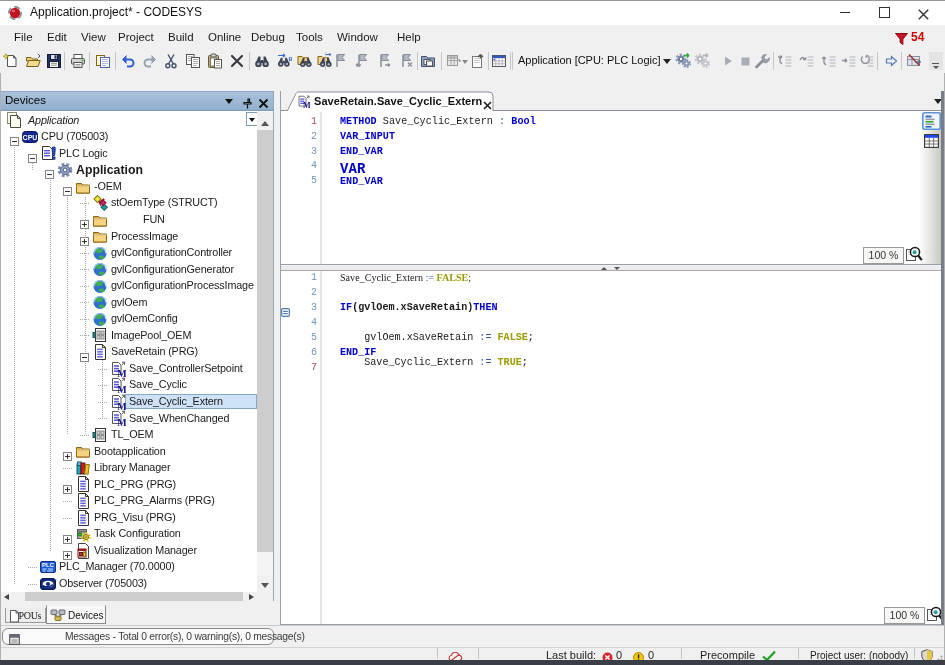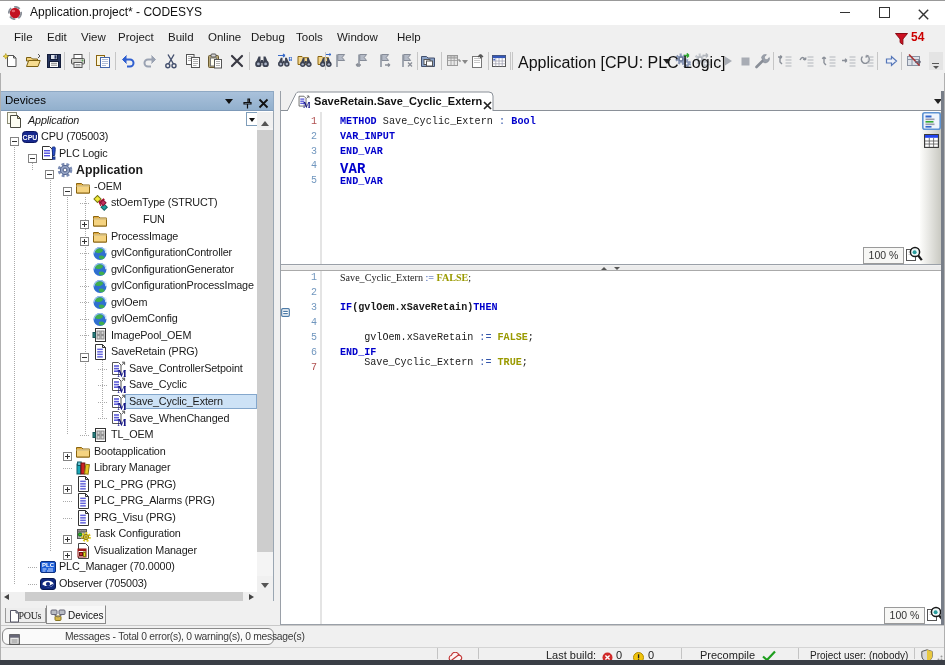--- a/index.html
+++ b/index.html
@@ -247,21 +247,21 @@
 <div class="sep" style="left:325px;top:52px;height:18px;"></div>
 <div class="sep" style="left:417px;top:52px;height:18px;"></div>
 <div class="sep" style="left:441px;top:52px;height:18px;"></div>
 <div class="sep" style="left:488px;top:52px;height:18px;"></div>
 <div class="sep" style="left:510px;top:52px;height:18px;"></div>
 <div class="sep" style="left:512px;top:52px;height:18px;"></div>
 <div class="sep" style="left:773px;top:52px;height:18px;"></div>
 <div class="sep" style="left:877px;top:52px;height:18px;"></div>
 <div class="sep" style="left:901px;top:52px;height:18px;"></div>
 <div class="ab" style="left:462px;top:60px;width:0;height:0;border-left:3.5px solid transparent;border-right:3.5px solid transparent;border-top:4px solid #888;"></div>
-<div class="txt" style="left:518px;top:54px;font-size:16px;letter-spacing:-0.02px;color:#111;">Application [CPU: PLC Logic]</div>
+<div class="txt" style="left:518px;top:54px;font-size:11px;letter-spacing:-0.02px;color:#111;">Application [CPU: PLC Logic]</div>
 <div class="ab" style="left:663px;top:59px;width:0;height:0;border-left:4px solid transparent;border-right:4px solid transparent;border-top:5px solid #222;"></div>
 <div class="ab" style="left:929px;top:52px;width:14px;height:18px;background:#e4e4e4;"></div>
 <div class="ab" style="left:932px;top:63px;width:7px;height:1.4px;background:#555;"></div>
 <div class="ab" style="left:933px;top:66px;width:0;height:0;border-left:3px solid transparent;border-right:3px solid transparent;border-top:3.5px solid #555;"></div>
 <div class="ab" style="left:0;top:91px;width:274px;height:20px;background:linear-gradient(#a9c1db,#92b0cd);border:1px solid #8fa9c4;border-bottom-color:#7d99b8;box-sizing:border-box;"></div>
 <div class="txt" style="left:5px;top:94px;font-size:11.5px;color:#000;">Devices</div>
 <div class="ab" style="left:225px;top:99px;width:0;height:0;border-left:4.5px solid transparent;border-right:4.5px solid transparent;border-top:5px solid #111;"></div>
 <div class="ab" style="left:243px;top:95px;"><svg width="9" height="11" viewBox="0 0 9 11">
       <path d="M1 4.5 h4 v-3.5 h1.5 v3.5 M1 4.5 v1.5 h7 v-1.5 z M4.5 6 v4.5" stroke="#111" stroke-width="1.2" fill="none"></path>
     </svg></div>

